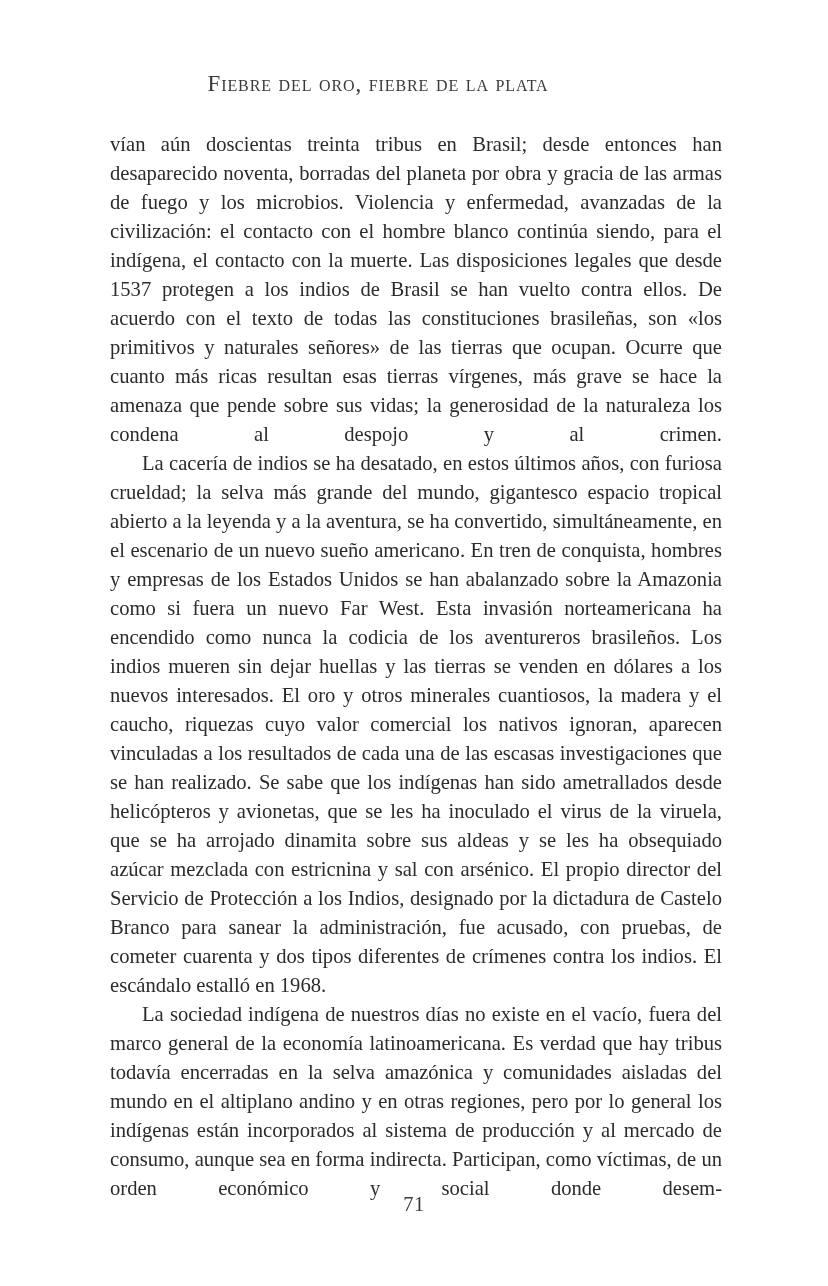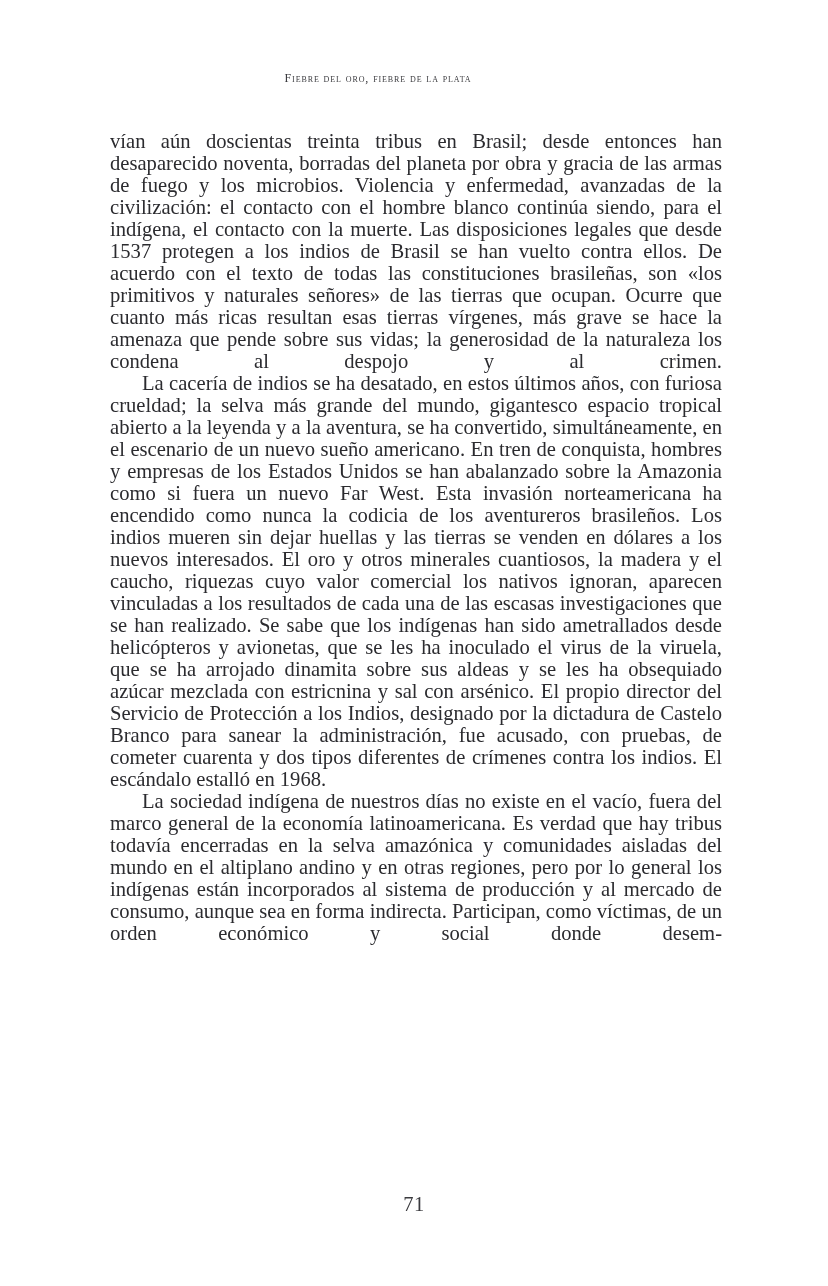--- a/index.html
+++ b/index.html
@@ -26,34 +26,34 @@
 
   
   .running-head {
     position: absolute;
     top: 71px;
     left: 0;
     width: 756px;
     text-align: center;
     font-family: "Liberation Serif", "DejaVu Serif", serif;
     font-variant: small-caps;
-    font-size: 12px;
+    font-size: 23px;
     letter-spacing: 0.9px;
     color: #3a3a3e;
     white-space: nowrap;
   }
 
   
   .textblock {
     position: absolute;
     top: 130px;
     left: 110px;
     width: 612px;
     font-size: 20.6px;
-    line-height: 22px;
+    line-height: 29px;
     text-align: justify;
     text-justify: inter-word;
     color: #2b2b2f;
     -webkit-font-smoothing: antialiased;
   }
 
   .textblock p {
     margin: 0;
     text-align: justify;
     hyphens: manual;

